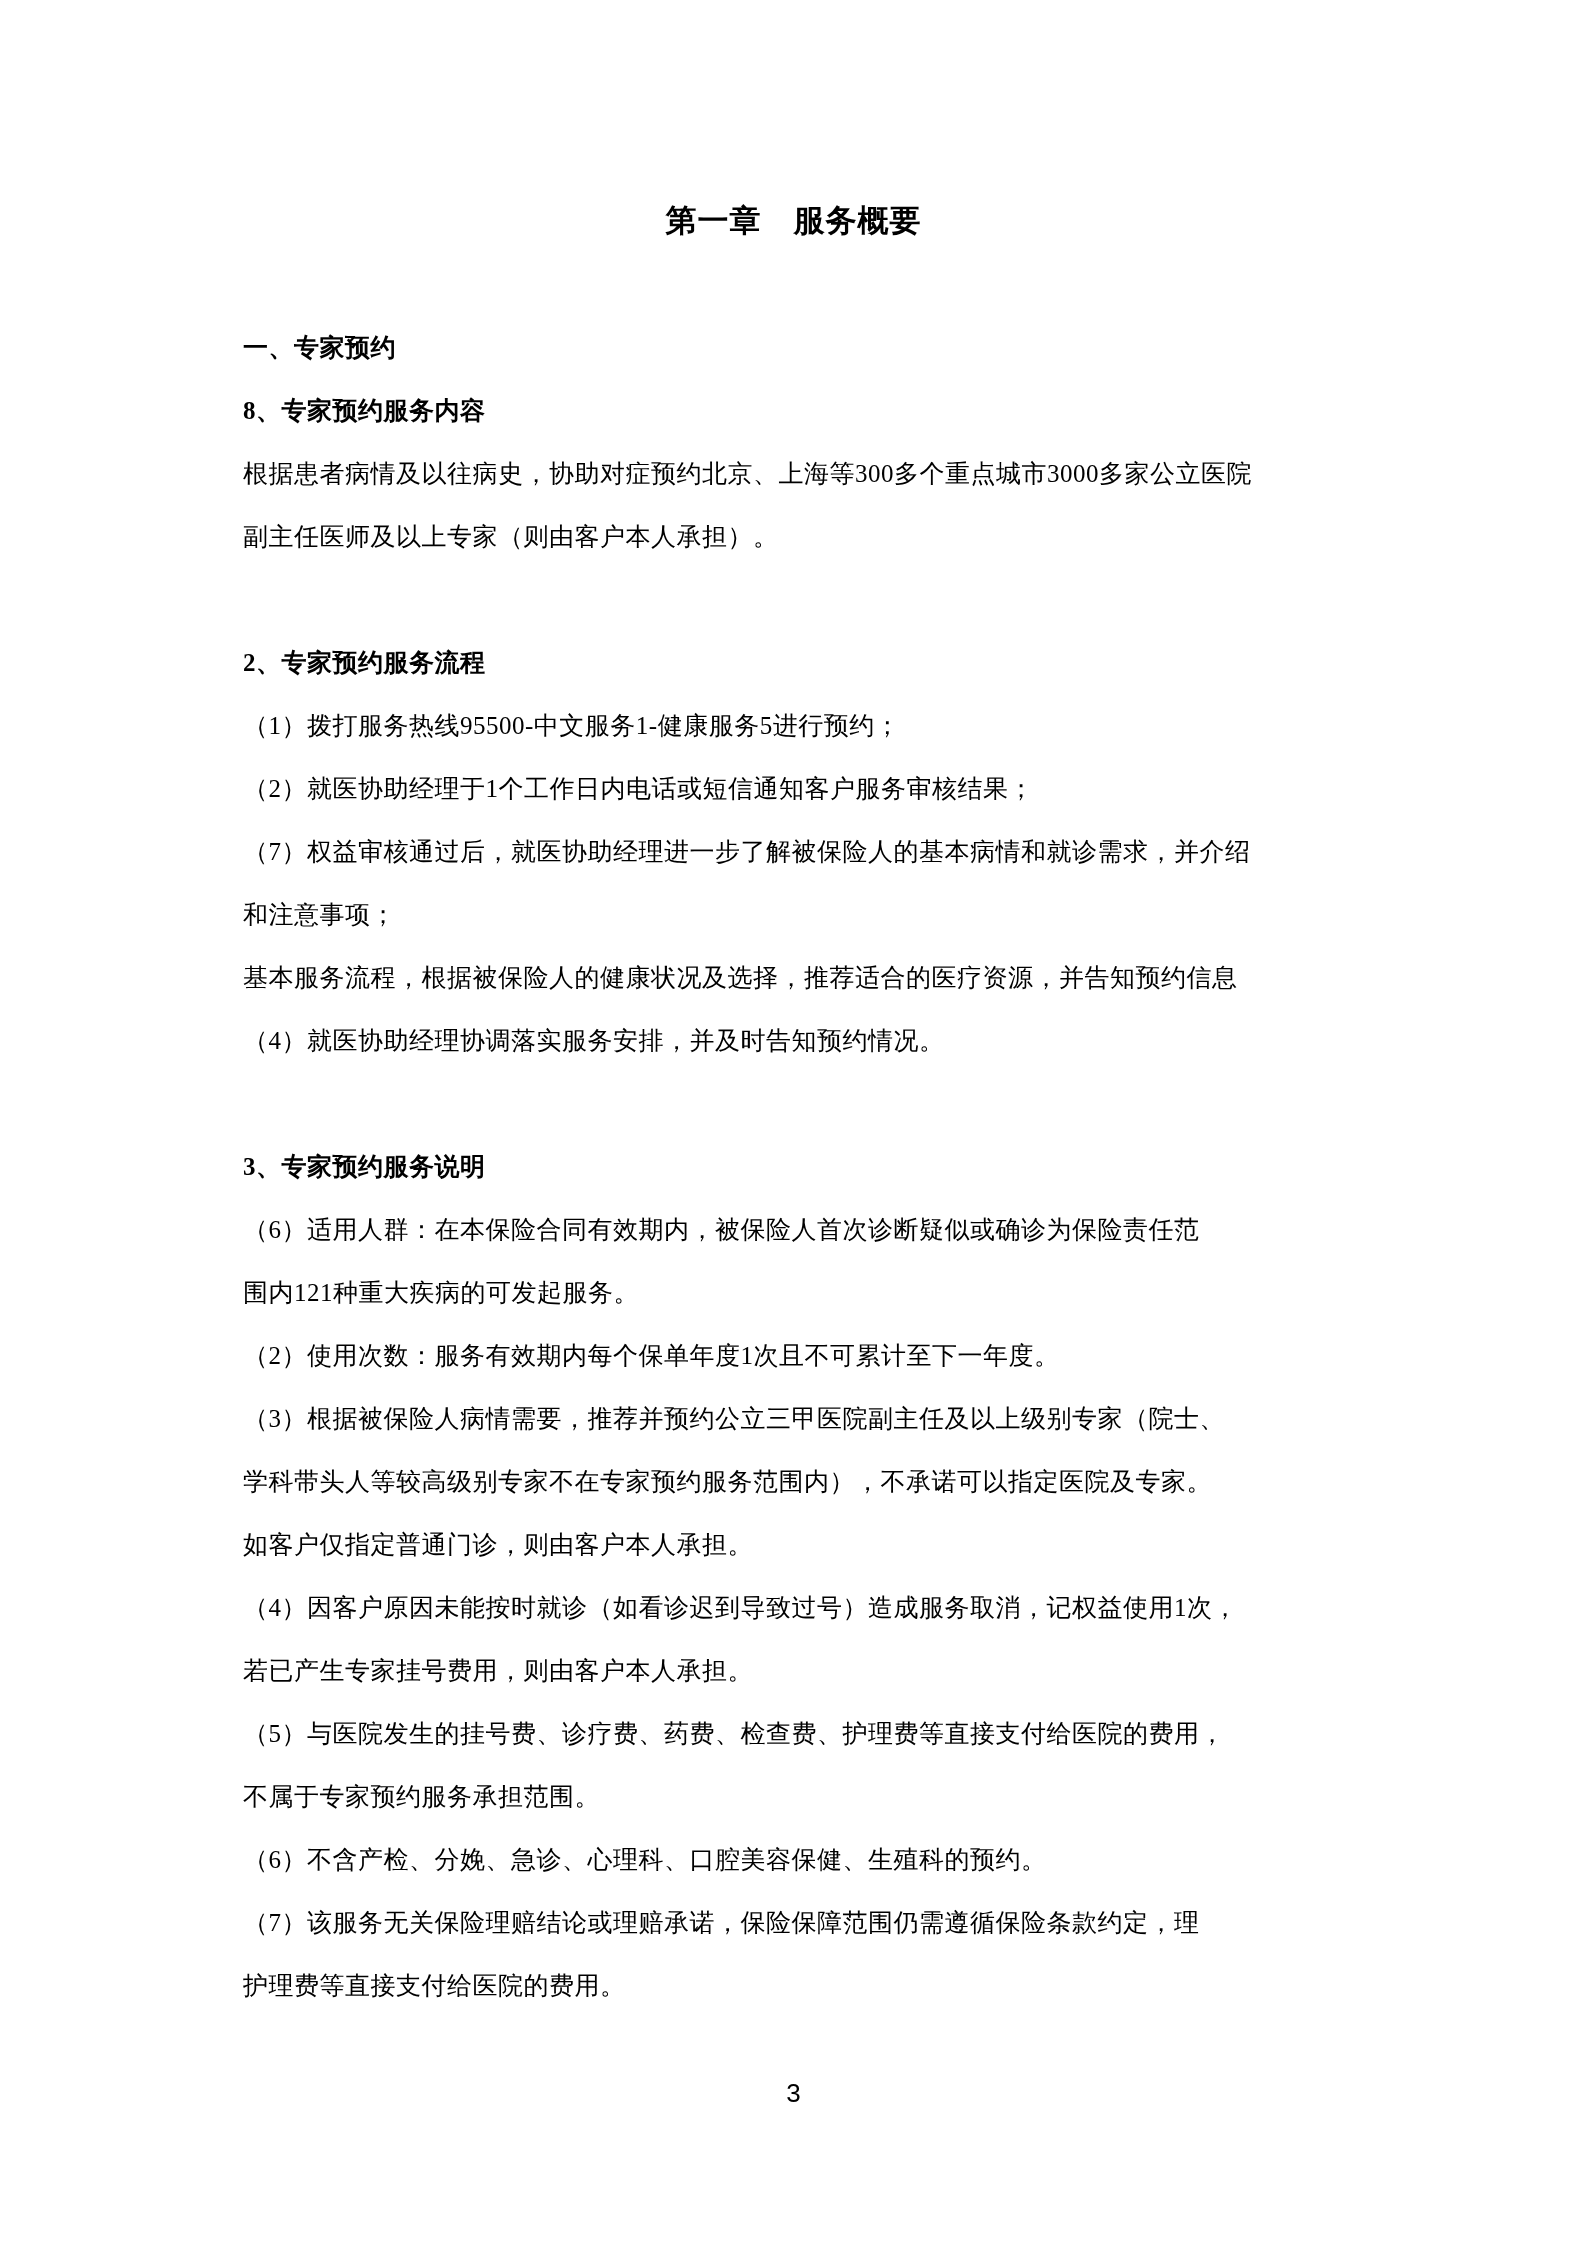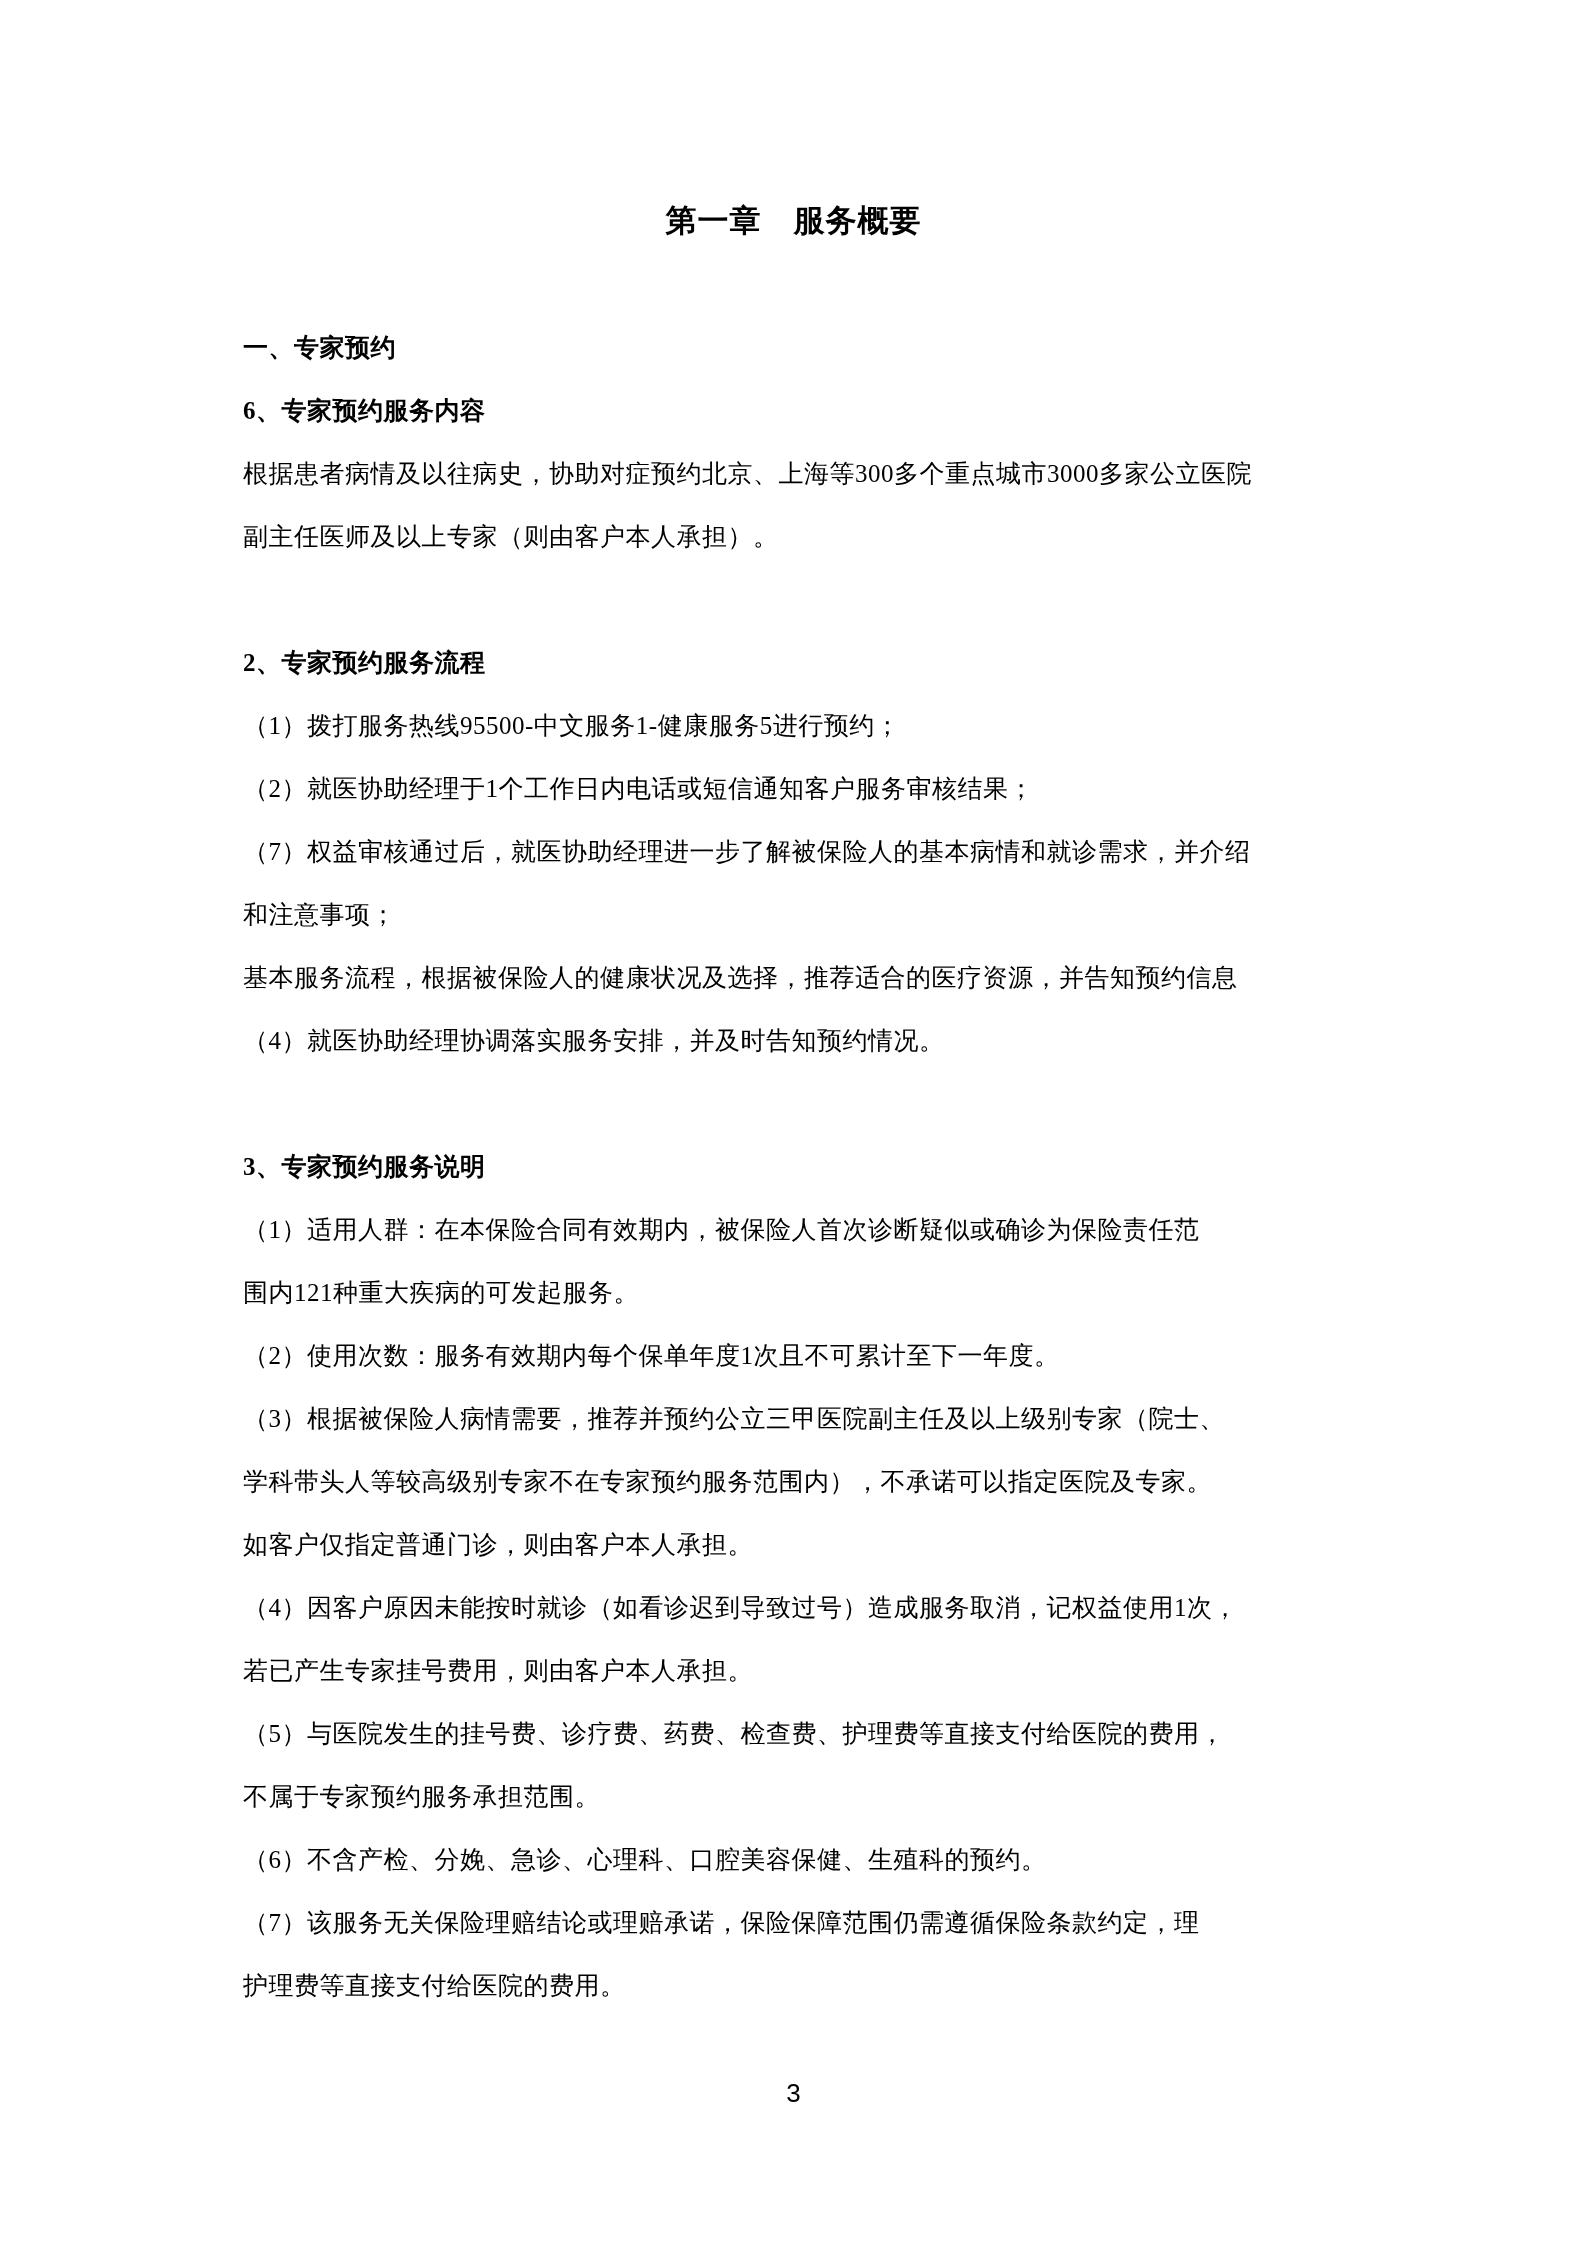--- a/index.html
+++ b/index.html
@@ -56,38 +56,38 @@
 <body>
 
 <div class="page">
 
   <div class="chapter-title">第一章　服务概要</div>
 
   <div class="content">
 
     <div class="line bold">一、专家预约</div>
 
-    <div class="line bold">6、专家预约服务内容</div>
+    <div class="line bold">8、专家预约服务内容</div>
     <div class="line">根据患者病情及以往病史，协助对症预约北京、上海等300多个重点城市3000多家公立医院</div>
     <div class="line">副主任医师及以上专家（则由客户本人承担）。</div>
 
     <div class="gap"></div>
 
     <div class="line bold">2、专家预约服务流程</div>
     <div class="line">（1）拨打服务热线95500-中文服务1-健康服务5进行预约；</div>
     <div class="line">（2）就医协助经理于1个工作日内电话或短信通知客户服务审核结果；</div>
     <div class="line">（7）权益审核通过后，就医协助经理进一步了解被保险人的基本病情和就诊需求，并介绍</div>
     <div class="line">和注意事项；</div>
     <div class="line">基本服务流程，根据被保险人的健康状况及选择，推荐适合的医疗资源，并告知预约信息</div>
     <div class="line">（4）就医协助经理协调落实服务安排，并及时告知预约情况。</div>
 
     <div class="gap"></div>
 
     <div class="line bold">3、专家预约服务说明</div>
-    <div class="line">（1）适用人群：在本保险合同有效期内，被保险人首次诊断疑似或确诊为保险责任范</div>
+    <div class="line">（6）适用人群：在本保险合同有效期内，被保险人首次诊断疑似或确诊为保险责任范</div>
     <div class="line">围内121种重大疾病的可发起服务。</div>
     <div class="line">（2）使用次数：服务有效期内每个保单年度1次且不可累计至下一年度。</div>
     <div class="line">（3）根据被保险人病情需要，推荐并预约公立三甲医院副主任及以上级别专家（院士、</div>
     <div class="line">学科带头人等较高级别专家不在专家预约服务范围内），不承诺可以指定医院及专家。</div>
     <div class="line">如客户仅指定普通门诊，则由客户本人承担。</div>
     <div class="line">（4）因客户原因未能按时就诊（如看诊迟到导致过号）造成服务取消，记权益使用1次，</div>
     <div class="line">若已产生专家挂号费用，则由客户本人承担。</div>
     <div class="line">（5）与医院发生的挂号费、诊疗费、药费、检查费、护理费等直接支付给医院的费用，</div>
     <div class="line">不属于专家预约服务承担范围。</div>
     <div class="line">（6）不含产检、分娩、急诊、心理科、口腔美容保健、生殖科的预约。</div>

